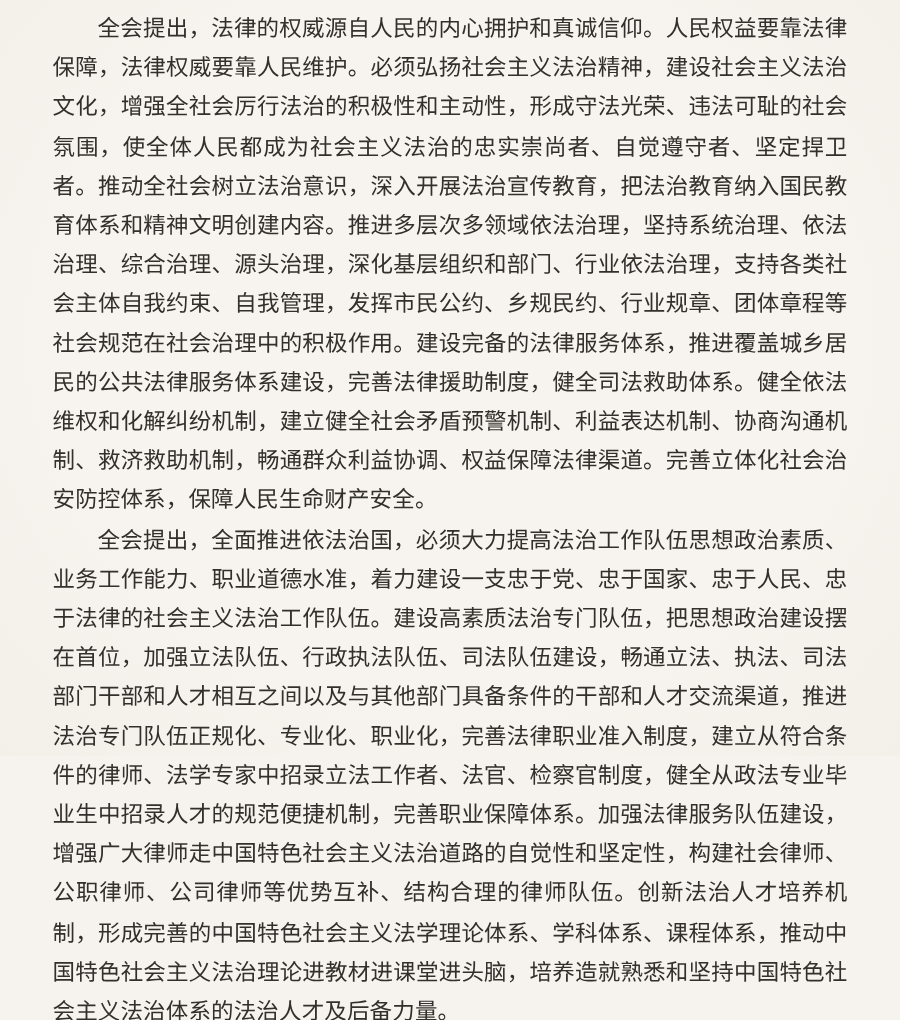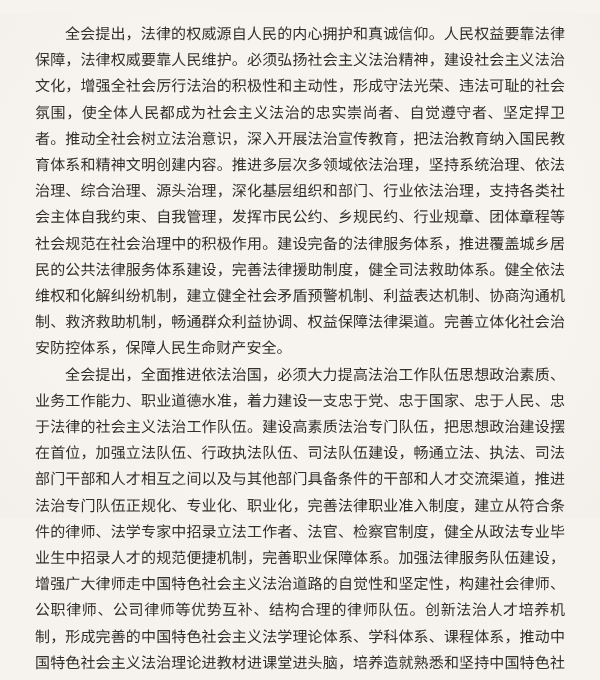--- a/index.html
+++ b/index.html
@@ -12,21 +12,20 @@
       overflow: hidden;
       background: #f6f3ee;
       font-family: "Liberation Sans", sans-serif;
     }
     .page {
       box-sizing: border-box;
       width: 600px;
       height: 504px;
       padding: 7px 35px 0 35px;
       background: radial-gradient(ellipse at 50% 45%, #f7f4ef 60%, #f3f0ea 100%);
-      margin-top: 14px;
     }
     .para {
       margin: 0;
       color: #32302c;
       font-size: 15px;
       line-height: 26.2px;
       text-align: justify;
       text-justify: inter-ideograph;
       text-indent: 2em;
       letter-spacing: 0.1px;

